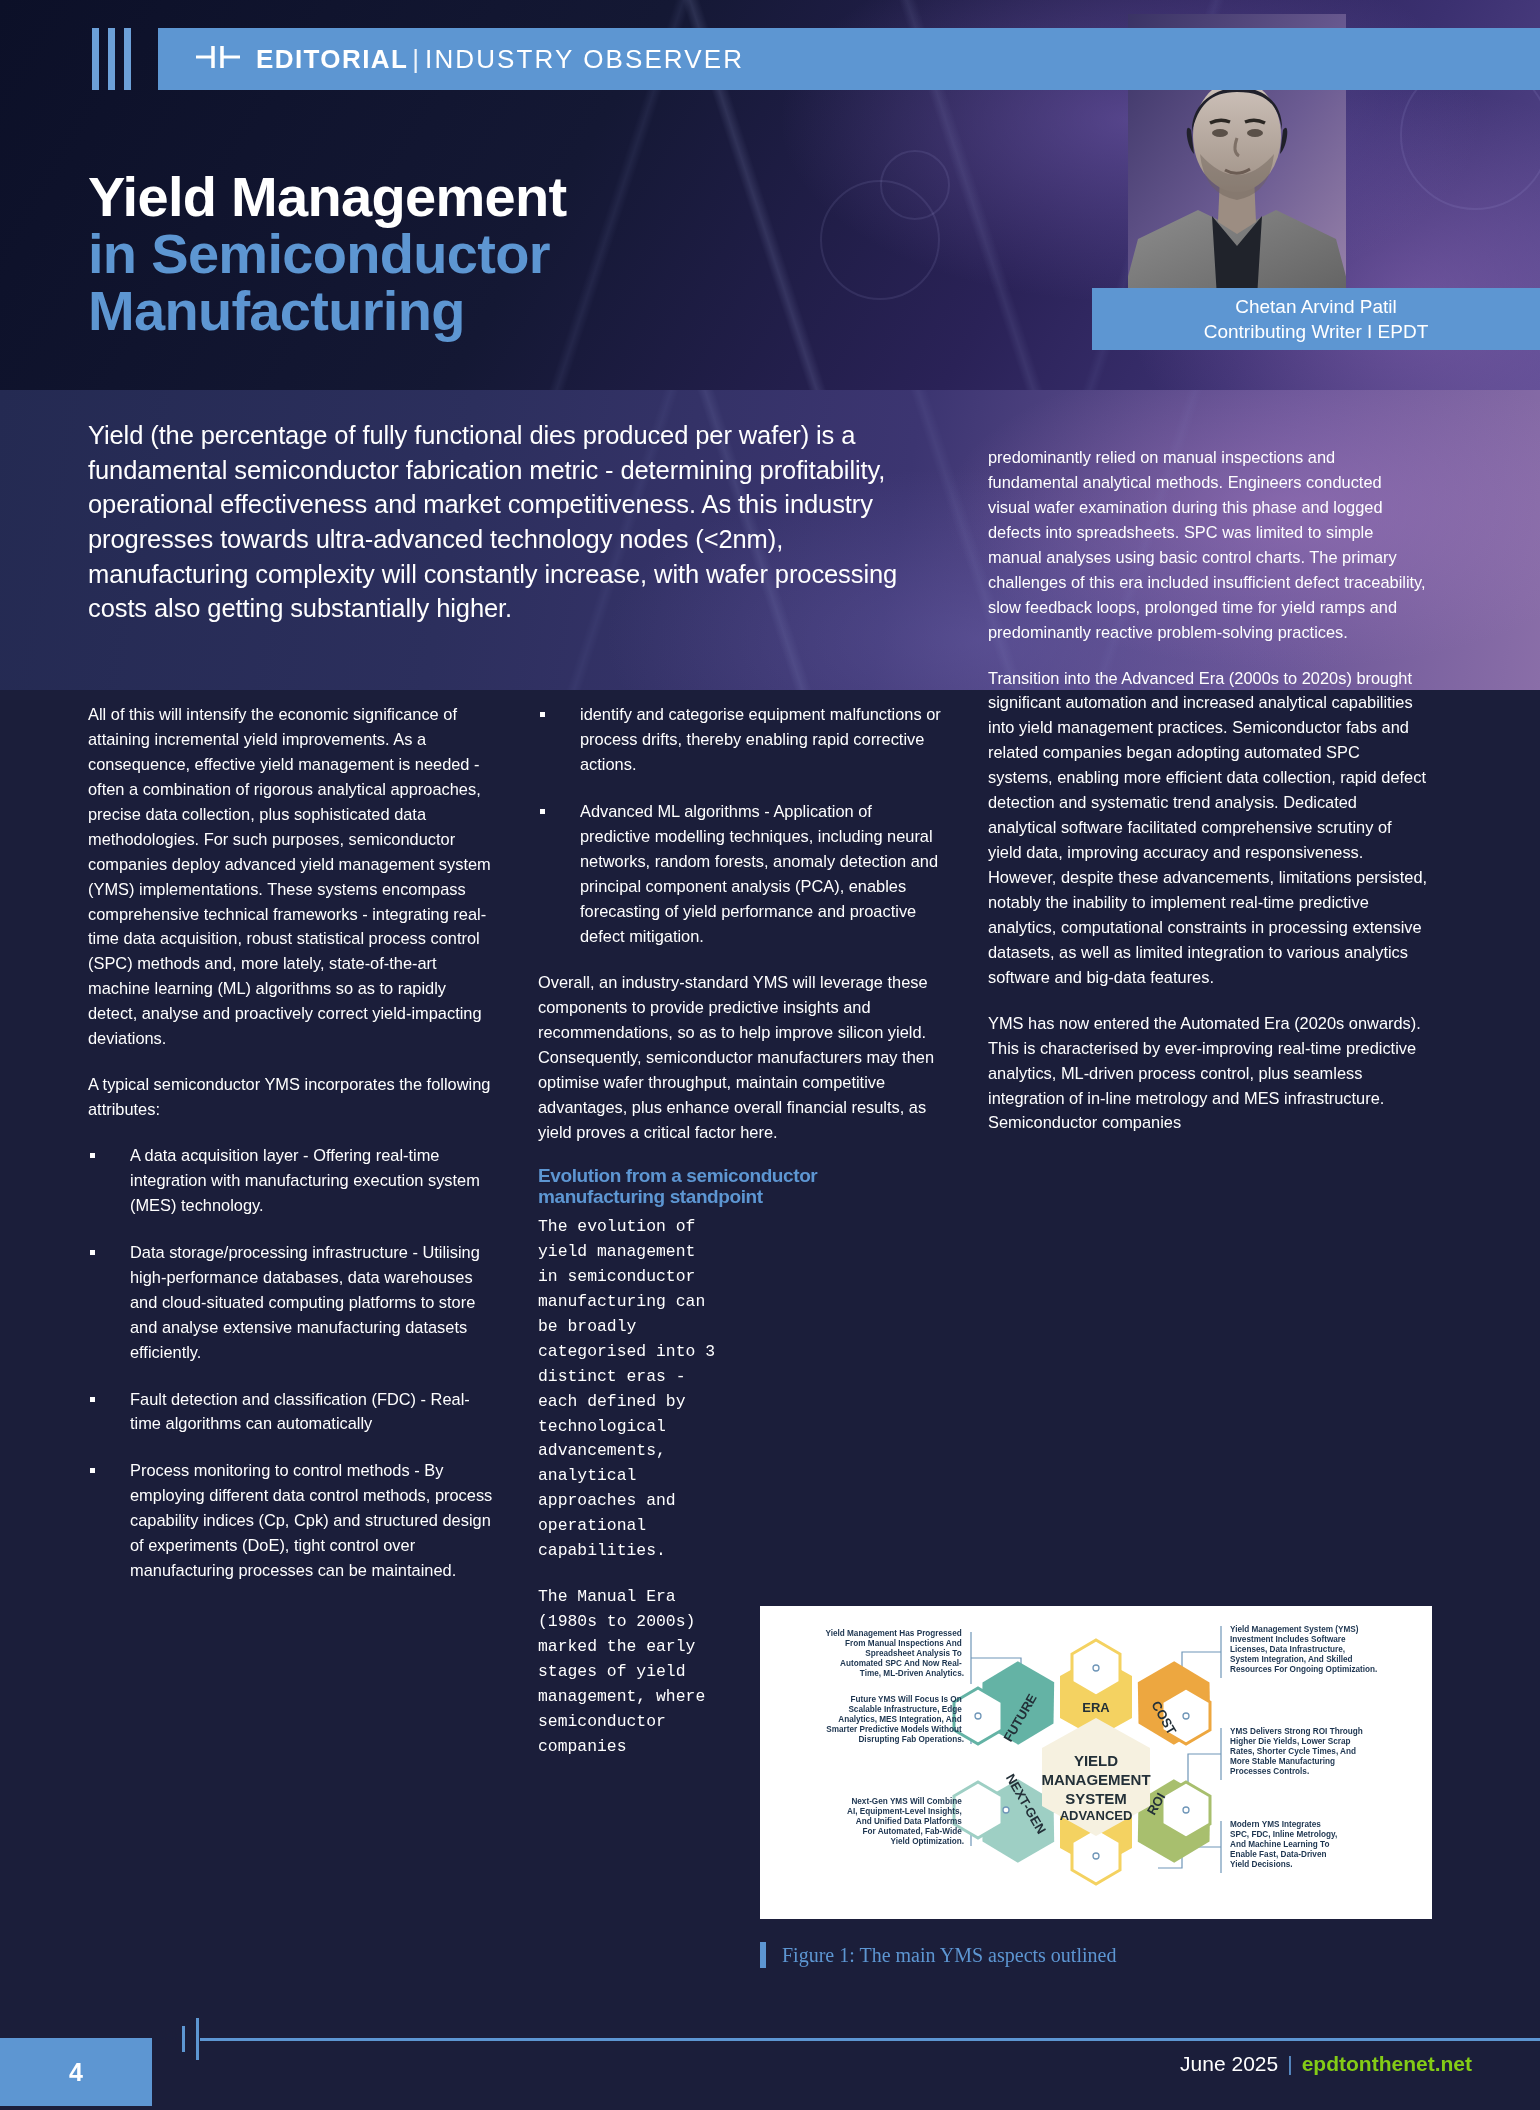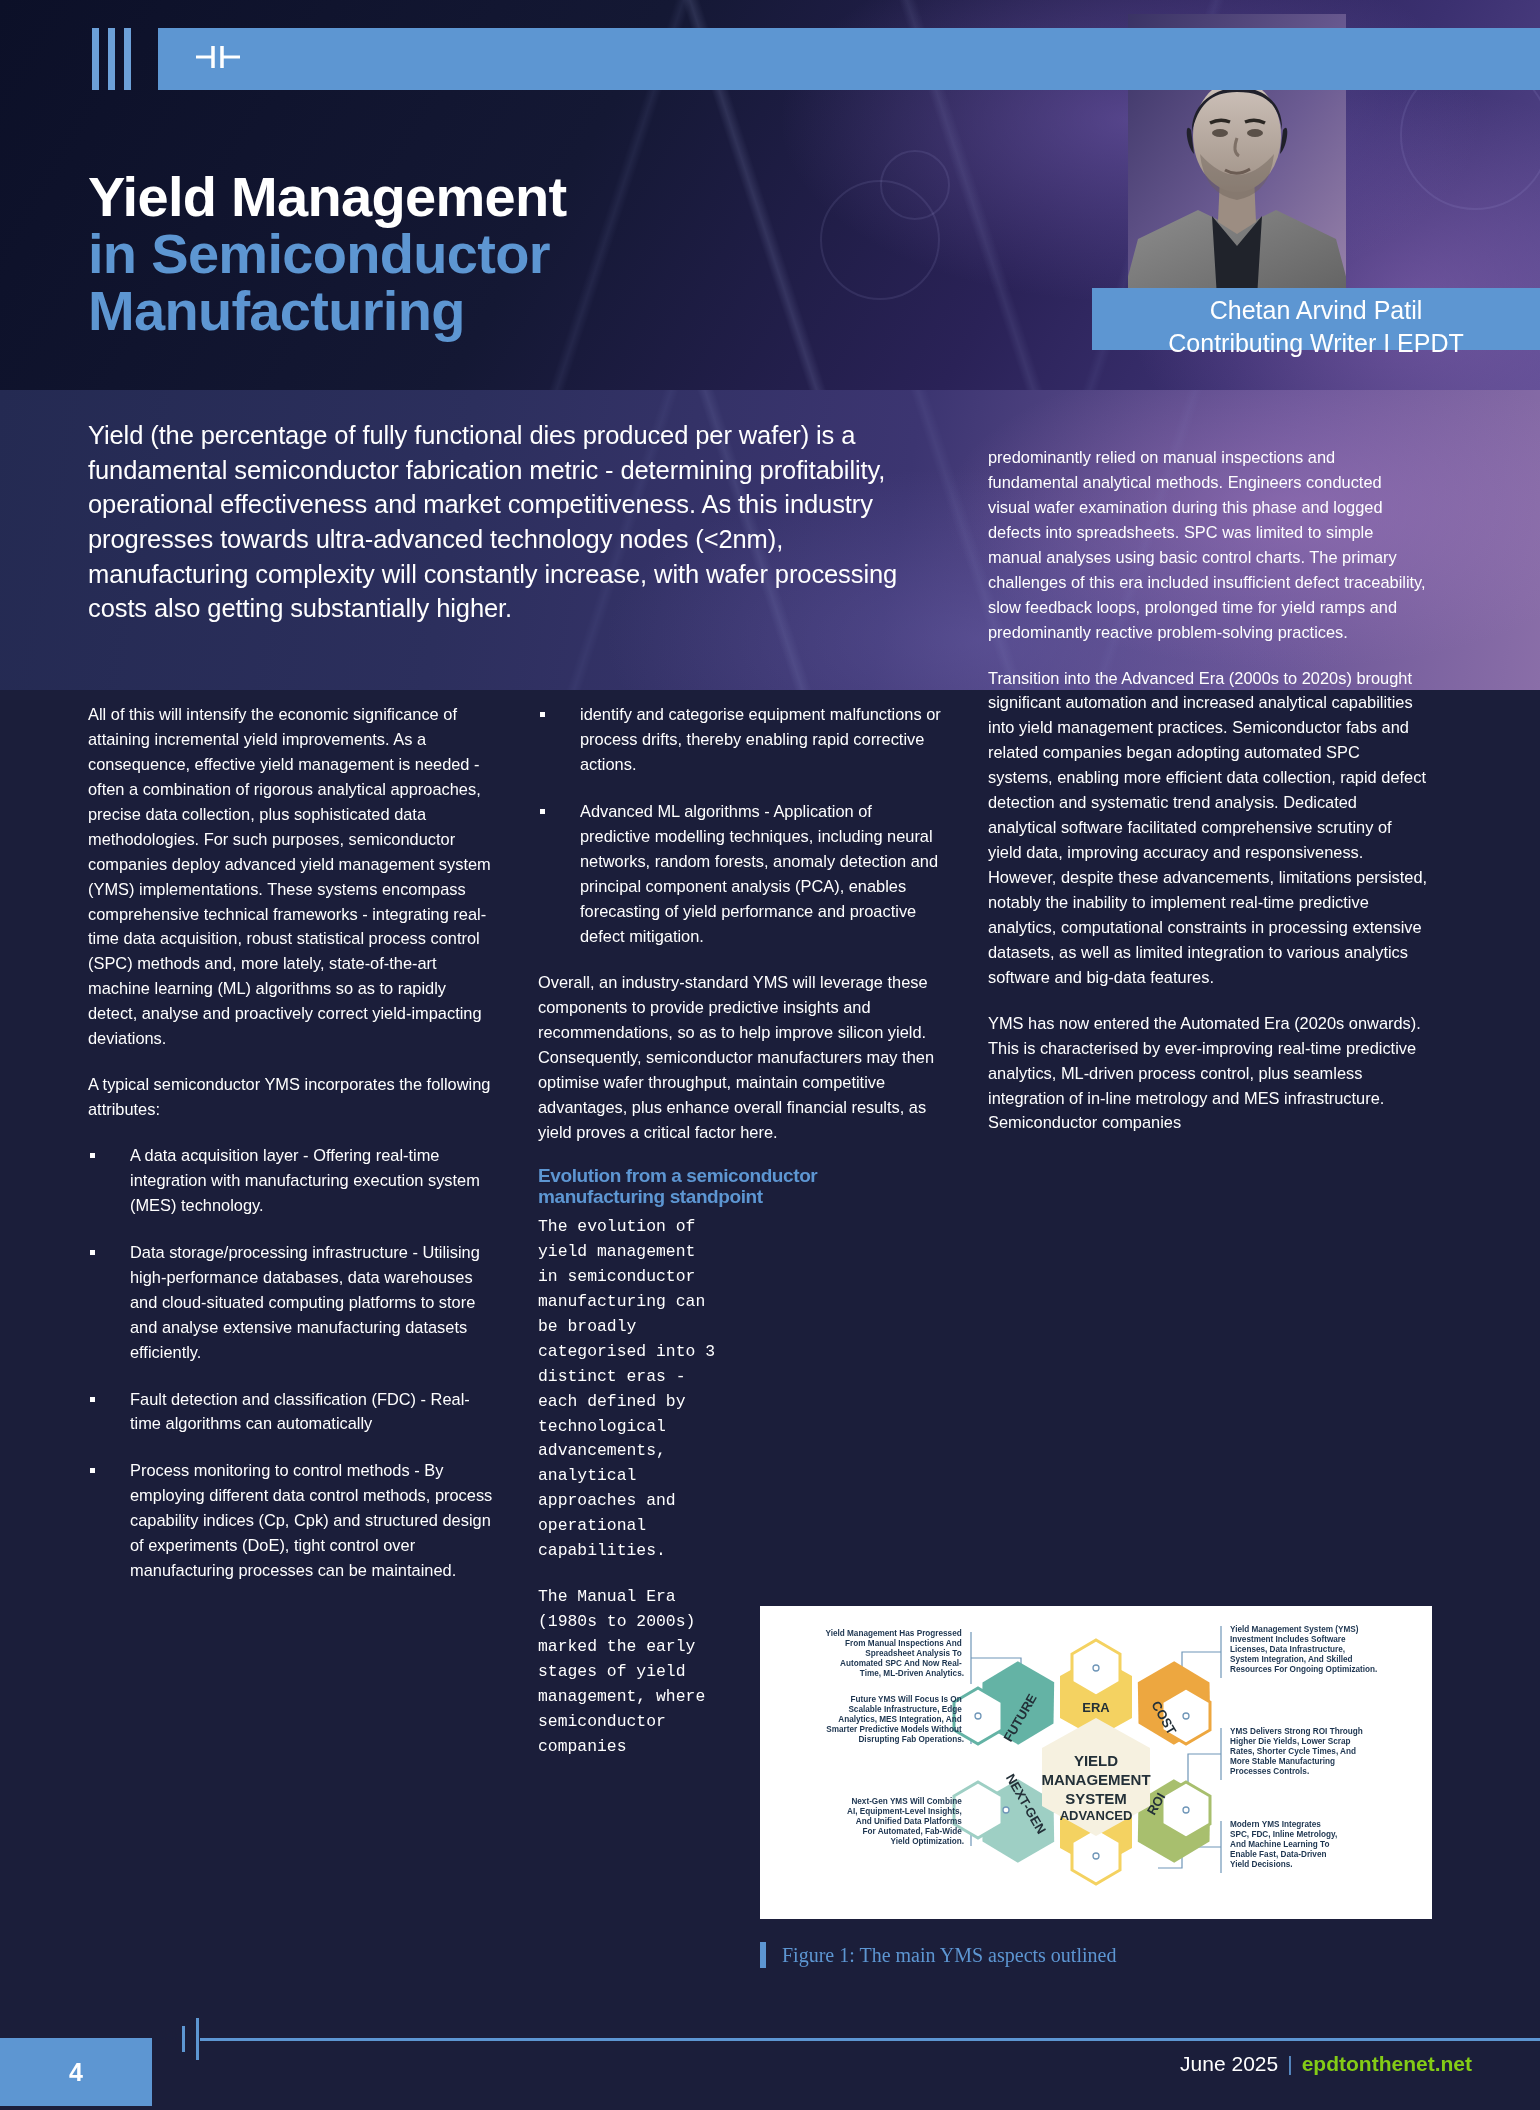--- a/index.html
+++ b/index.html
@@ -89,21 +89,21 @@
 
   
   .byline {
     position: absolute; left: 1092px; top: 288px;
     width: 448px; height: 62px;
     background: #5d96d2;
     color: #fff;
     text-align: center;
     padding-top: 6px;
   }
-  .byline div { font-size: 25px; line-height: 1.32; font-weight: 400; }
+  .byline div { font-size: 19px; line-height: 1.32; font-weight: 400; }
 
   
   .lead-band {
     position: absolute; left: 0; top: 390px;
     width: 1540px; height: 300px;
     background:
       radial-gradient(ellipse 480px 220px at 1290px 120px, rgba(160,120,190,.55), rgba(160,120,190,0) 72%),
       radial-gradient(ellipse 520px 240px at 980px 250px, rgba(110,100,175,.42), rgba(110,100,175,0) 72%),
       linear-gradient(100deg, #242a52 0%, #2c2f5d 30%, #3c3571 58%, #6a5597 82%, #8a6ea8 100%);
     overflow:hidden;
@@ -294,20 +294,23 @@
   </div>
   <div class="ribbon">
     <span class="cap-icon">
       <svg width="48" height="26" viewBox="0 0 48 26">
         <line x1="2" y1="13" x2="19" y2="13" stroke="#fff" stroke-width="3"></line>
         <line x1="19" y1="2" x2="19" y2="24" stroke="#fff" stroke-width="3.5"></line>
         <line x1="28" y1="2" x2="28" y2="24" stroke="#fff" stroke-width="3.5"></line>
         <line x1="28" y1="13" x2="46" y2="13" stroke="#fff" stroke-width="3"></line>
       </svg>
     </span>
+    <span class="ribbon-text">
+      <b>EDITORIAL</b><span class="sep">|</span><span>INDUSTRY OBSERVER</span>
+    </span>
   </div>
 
   <h1 class="headline">
     <span class="l1">Yield Management</span>
     <span class="l2">in Semiconductor</span>
     <span class="l3">Manufacturing</span>
   </h1>
 
   <div class="lead-band">
     <div class="hero-streaks"></div>

